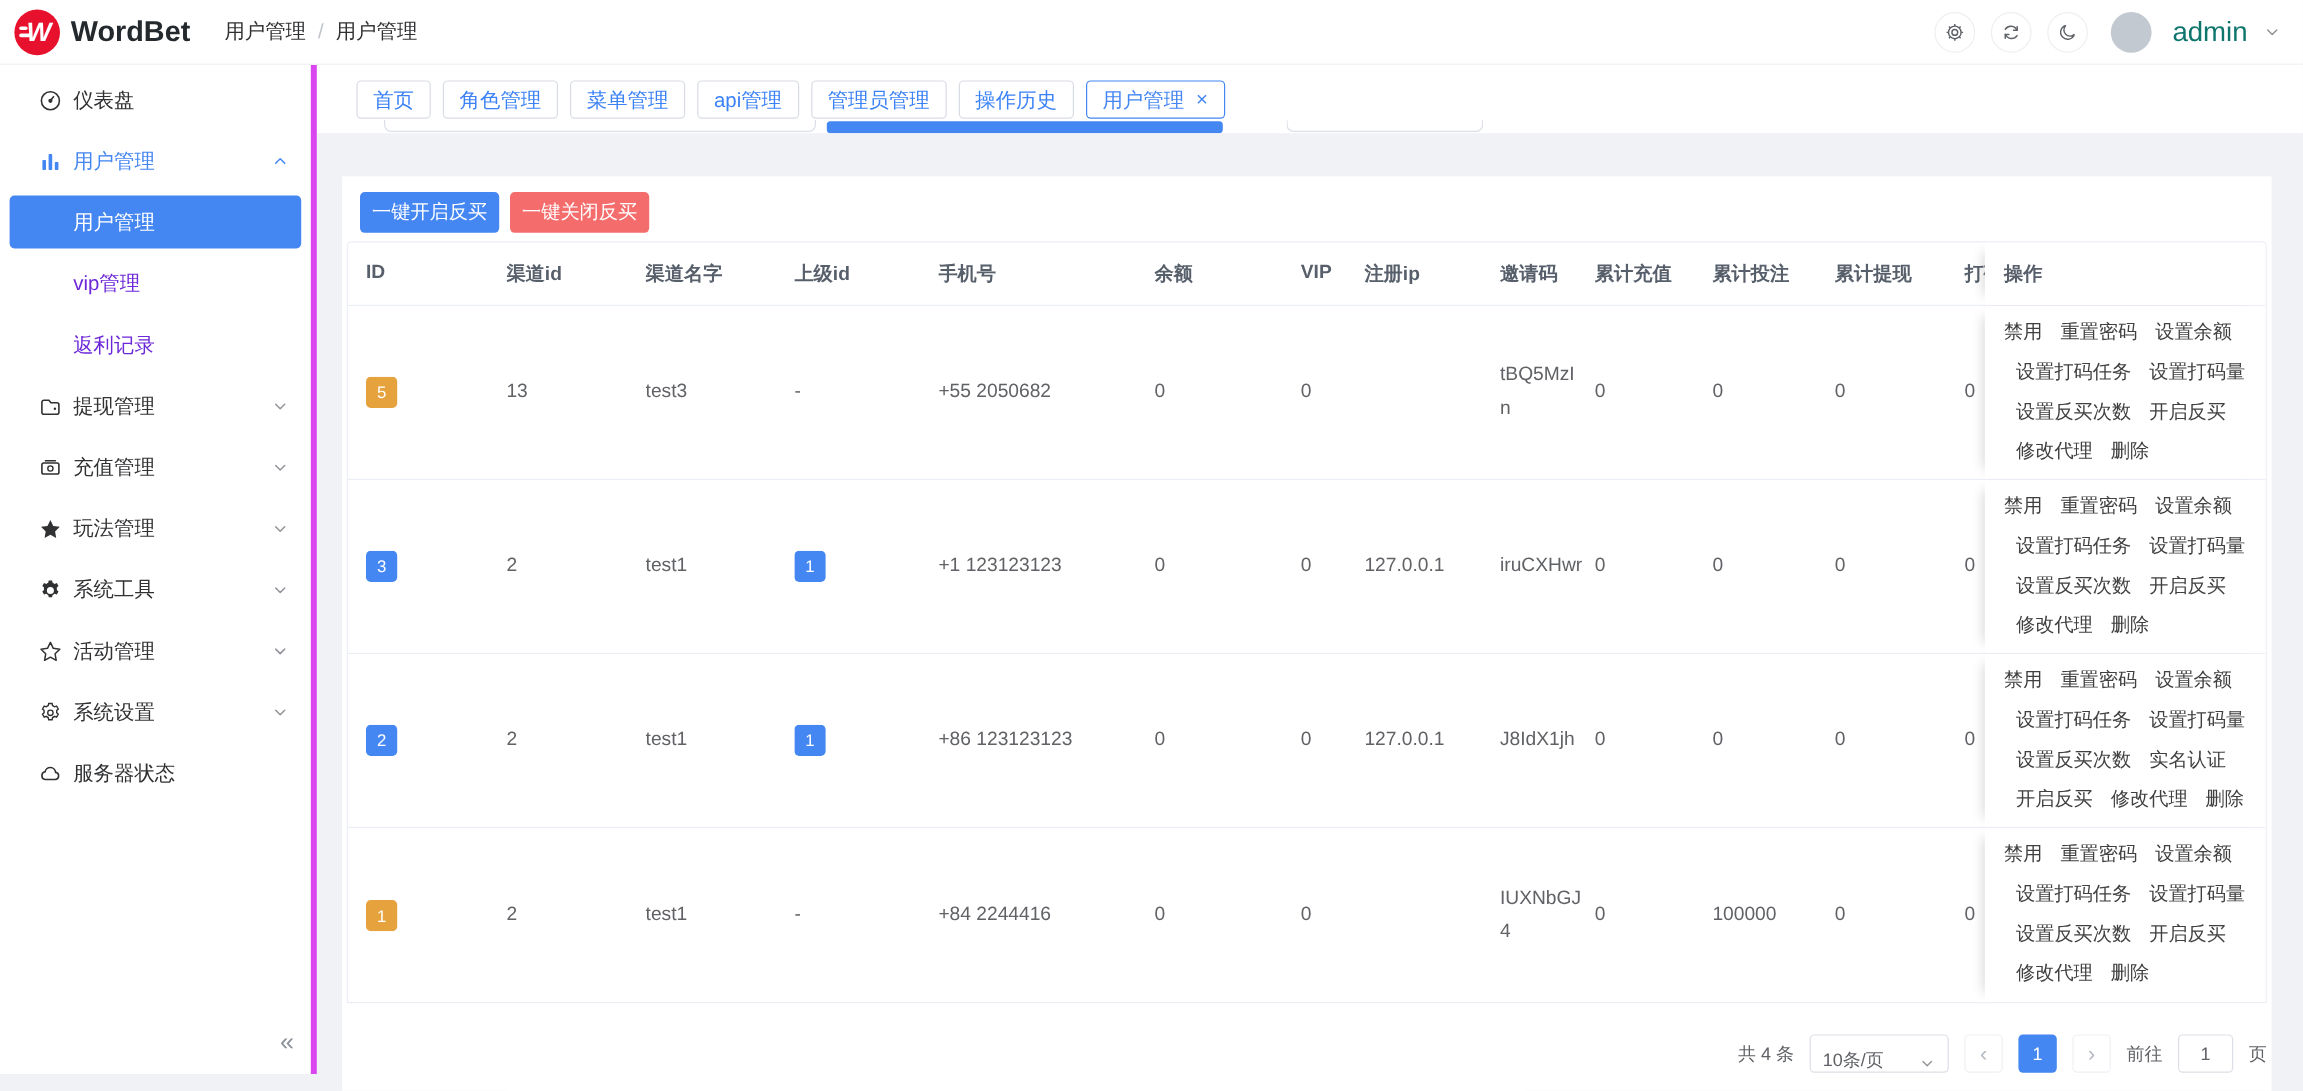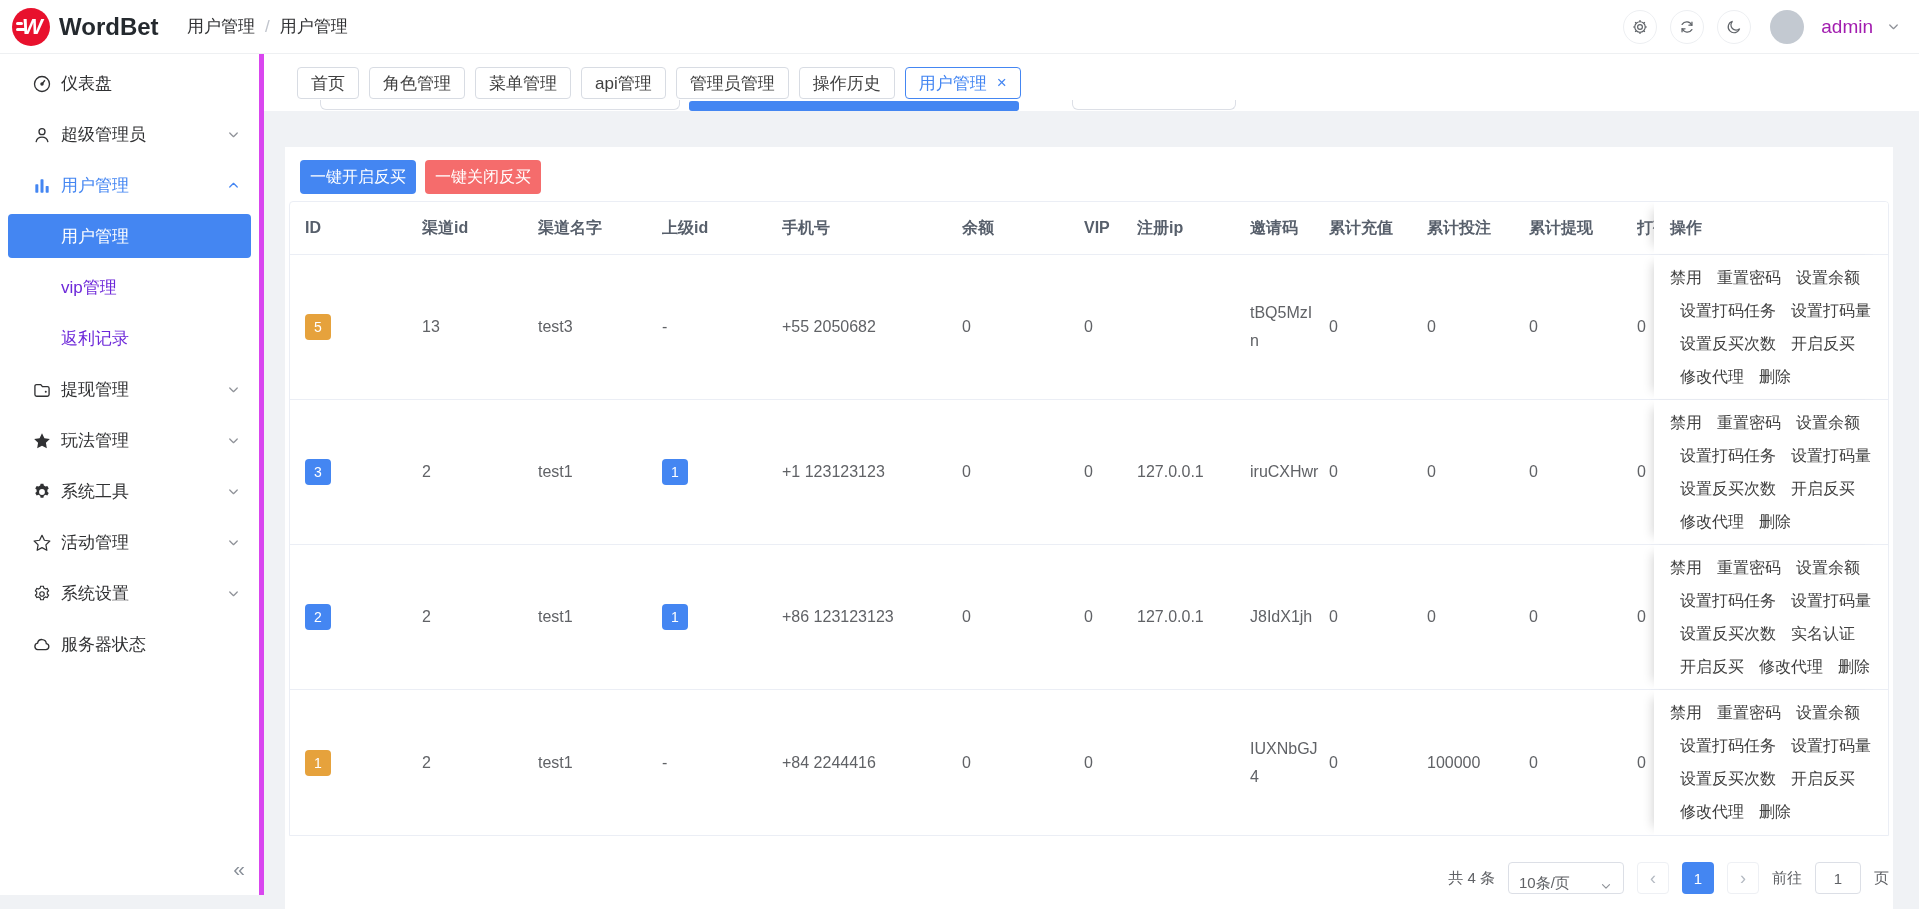--- a/index.html
+++ b/index.html
@@ -16,21 +16,21 @@
   .logo .sl { position:absolute; left:4px; background:#fff; border-radius:2px; height:3px; }
   .logo .sl1 { top:14px; width:7px; } .logo .sl2 { top:20px; width:10px; }
   .brand-name { font-size:24px; font-weight:700; color:#24292e; margin-left:9px; }
   .breadcrumb { display:flex; align-items:center; gap:10px; font-size:17px; margin-left:12px; }
   .breadcrumb .sep { color:#c0c4cc; }
   .nav-right { margin-left:auto; display:flex; align-items:center; gap:13px; padding-right:18px; }
   .circle-btn { width:34px; height:34px; border-radius:50%; background:#fff; border:1px solid #edeff2;
     display:flex; align-items:center; justify-content:center; color:#5f6368; cursor:pointer; }
   .circle-btn svg { width:18px; height:18px; }
   .avatar { width:34px; height:34px; border-radius:50%; background:#c3c9d1; margin-left:6px; }
-  .username { font-size:19px; color:#a21caf; margin-left:4px; }
+  .username { font-size:23px; color:#0f766e; margin-left:4px; }
   .caret { color:#909399; width:15px; height:15px; }
 
   
   .sidebar { position:absolute; left:0; top:54px; width:264px; bottom:14px; background:#fff;
     border-right:5px solid #d946ef; z-index:30; padding-top:4px; }
   .menu-item { height:51px; display:flex; align-items:center; padding:0 18px 0 32px;
     font-size:17px; color:#303133; cursor:pointer; }
   .menu-item .mi-icon { width:20px; height:20px; margin-right:9px; display:flex; align-items:center;
     justify-content:center; color:#303133; font-size:19px; line-height:20px; }
   .menu-item .mi-icon svg { width:20px; height:20px; }
@@ -39,21 +39,21 @@
   .submenu .sub-item { height:51px; display:flex; align-items:center; font-size:17px;
     color:#6d28d9; cursor:pointer; margin:0 8px; padding-left:53px; border-radius:4px; }
   .submenu .sub-item.sub-active { background:#4486f2; color:#fff; height:44px; margin:3px 8px 4px 8px; }
   .collapse-btn { position:absolute; bottom:14px; right:14px; font-size:21px; color:#8a9099; cursor:pointer; }
 
   
   .main { position:absolute; left:264px; top:54px; right:0; bottom:0; }
   .tabstrip { position:absolute; left:0; top:0; right:0; height:57px; background:#fff; overflow:hidden; }
   .tabs { position:absolute; left:33px; top:13px; display:flex; gap:10px; }
   .tab { height:32px; padding:0 13px; background:#fff; border:1px solid #d8dce3; border-radius:4px;
-    display:flex; align-items:center; font-size:17px; color:#404040; cursor:pointer; white-space:nowrap; }
+    display:flex; align-items:center; font-size:17px; color:#3b82f6; cursor:pointer; white-space:nowrap; }
   .tab.active { border-color:#4486f2; color:#4486f2; }
   .tab .tab-close { margin-left:10px; font-size:17px; color:#4486f2; cursor:pointer; }
   .remnant { position:absolute; height:10px; border:1px solid #dcdfe6; border-top:none;
     border-radius:0 0 6px 6px; background:#fff; top:46px; }
   .remnant-bar { position:absolute; background:#4486f2; border-radius:3px; height:10px; top:47px; }
 
   
   .card { position:absolute; left:21px; right:26px; top:93px; bottom:0; background:#fff;
     padding:13px 4px 0 4px; }
   .btn-row { display:flex; gap:9px; margin:0 0 7px 11px; }
@@ -142,32 +142,20 @@
       <div class="menu-item">
         <span class="mi-icon">
           <svg viewBox="0 0 24 24" fill="none" stroke="currentColor" stroke-width="1.6">
             <circle cx="12" cy="12" r="9"></circle>
             <path d="M12 12l3.5-4.5"></path>
             <circle cx="12" cy="12" r="1.3" fill="currentColor"></circle>
           </svg>
         </span>
         <span>仪表盘</span>
       </div>
-      <div class="menu-item">
-        <span class="mi-icon">
-          <svg viewBox="0 0 24 24" fill="none" stroke="currentColor" stroke-width="1.6">
-            <circle cx="12" cy="8" r="3.6"></circle>
-            <path d="M5 20c.8-3.6 3.6-5.5 7-5.5s6.2 1.9 7 5.5" stroke-linecap="round"></path>
-          </svg>
-        </span>
-        <span>超级管理员</span>
-        <span class="chev"><svg viewBox="0 0 24 24" fill="none" stroke="currentColor" stroke-width="2">
-            <path d="M6 9.5l6 6 6-6" stroke-linecap="round" stroke-linejoin="round"></path>
-          </svg></span>
-      </div>
       <div class="menu-item active">
         <span class="mi-icon">
           <svg viewBox="0 0 24 24" fill="currentColor">
             <rect x="4" y="10" width="3.6" height="10" rx="0.8"></rect>
             <rect x="10.2" y="4" width="3.6" height="16" rx="0.8"></rect>
             <rect x="16.4" y="12" width="3.6" height="8" rx="0.8"></rect>
           </svg>
         </span>
         <span>用户管理</span>
         <span class="chev"><svg viewBox="0 0 24 24" fill="none" stroke="currentColor" stroke-width="2">
@@ -180,20 +168,33 @@
         <div class="sub-item">返利记录</div>
       </div>
       <div class="menu-item">
         <span class="mi-icon">
           <svg viewBox="0 0 24 24" fill="none" stroke="currentColor" stroke-width="1.6">
             <path d="M3.5 7.5a2 2 0 012-2h5l2 2.5h6a2 2 0 012 2v7.5a2 2 0 01-2 2h-13a2 2 0 01-2-2z"></path>
             <circle cx="16.5" cy="14" r="1.2" fill="currentColor" stroke="none"></circle>
           </svg>
         </span>
         <span>提现管理</span>
+        <span class="chev"><svg viewBox="0 0 24 24" fill="none" stroke="currentColor" stroke-width="2">
+            <path d="M6 9.5l6 6 6-6" stroke-linecap="round" stroke-linejoin="round"></path>
+          </svg></span>
+      </div>
+      <div class="menu-item">
+        <span class="mi-icon">
+          <svg viewBox="0 0 24 24" fill="none" stroke="currentColor" stroke-width="1.6">
+            <rect x="3.5" y="7" width="17" height="11" rx="1.8"></rect>
+            <circle cx="12" cy="12.5" r="2.6" stroke-width="1.4"></circle>
+            <path d="M6.5 4.8h11"></path>
+          </svg>
+        </span>
+        <span>充值管理</span>
         <span class="chev"><svg viewBox="0 0 24 24" fill="none" stroke="currentColor" stroke-width="2">
             <path d="M6 9.5l6 6 6-6" stroke-linecap="round" stroke-linejoin="round"></path>
           </svg></span>
       </div>
       <div class="menu-item">
         <span class="mi-icon">
           <svg viewBox="0 0 24 24" fill="currentColor">
             <path d="M12 2.8l2.9 5.9 6.5.9-4.7 4.6 1.1 6.5L12 17.6l-5.8 3.1 1.1-6.5-4.7-4.6 6.5-.9z"></path>
           </svg>
         </span>

